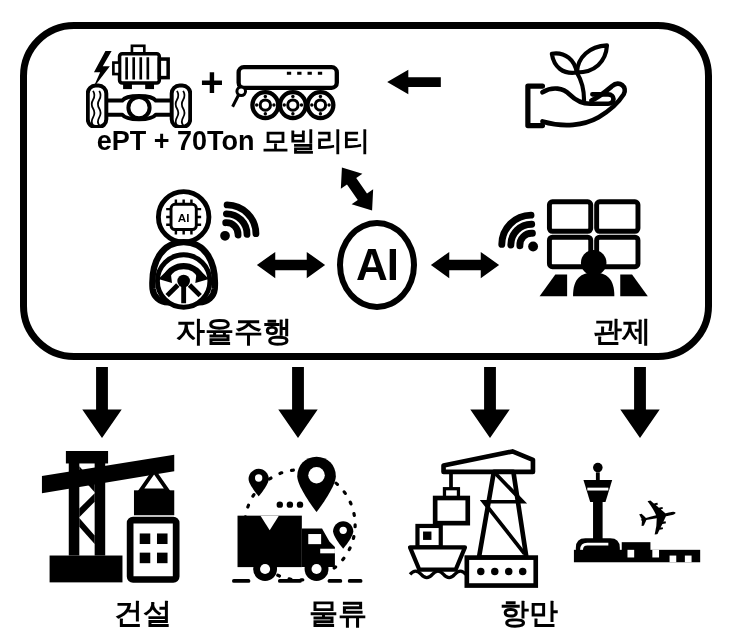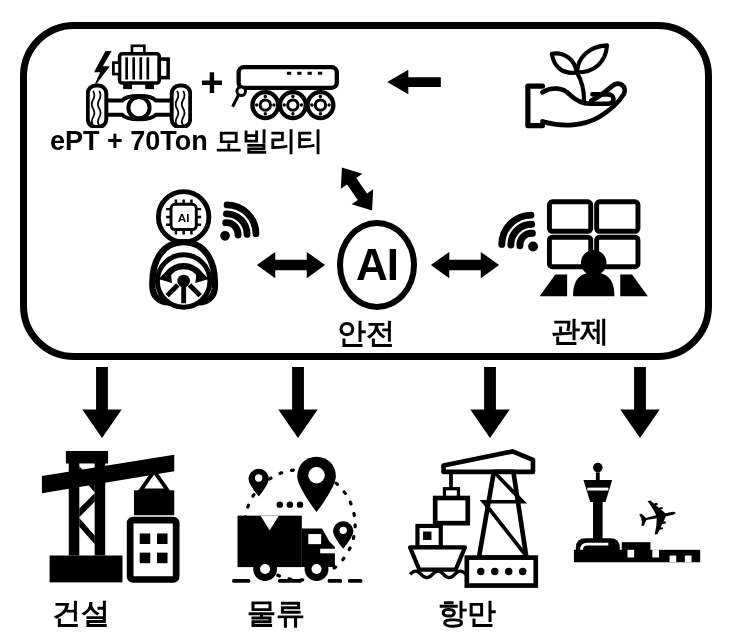--- a/index.html
+++ b/index.html
@@ -9,21 +9,21 @@
     position:relative; width:730px; height:639px; background:var(--bg);
     color:var(--ink); overflow:hidden; margin:0 auto;
   }
   .abs { position:absolute; }
   .core-box {
     position:absolute; left:20px; top:22px; width:692px; height:338px;
     border:7px solid var(--ink); border-radius:54px; background:var(--bg);
   }
   .label {
     position:absolute; font-weight:700; font-size:29px; line-height:1.1;
-    text-align:left; color:var(--ink); letter-spacing:0px; white-space:nowrap;
+    text-align:right; color:var(--ink); letter-spacing:0px; white-space:nowrap;
   }
   .label.mid { font-size:27px; }
   .plus {
     position:absolute; font-weight:700; font-size:40px; color:var(--ink);
     text-align:center; line-height:1;
   }
   .ai-circle {
     position:absolute; left:337px; top:220px; width:80px; height:90px;
     border:6px solid var(--ink); border-radius:50%;
     display:flex; align-items:center; justify-content:center;
@@ -163,21 +163,21 @@
       <rect x="102" y="14" width="42" height="30" rx="3"></rect>
       <rect x="54" y="50" width="42" height="30" rx="3"></rect>
       <rect x="102" y="50" width="42" height="30" rx="3"></rect>
     </g>
     <circle cx="99" cy="76" r="13" fill="currentColor"></circle>
     <path d="M78,110 C78,92 86,86 99,86 C112,86 120,92 120,110 Z" fill="currentColor"></path>
     <polygon points="44,110 60,88 72,88 72,110" fill="currentColor"></polygon>
     <polygon points="126,110 126,88 138,88 154,110" fill="currentColor"></polygon>
   </svg>
 
-  <div class="label" style="left:337px;top:318px;width:100px">안전</div>
+  <div class="label" style="left:92px;top:316px;width:200px">자율주행</div>
   <div class="label" style="left:551px;top:316px;width:100px">관제</div>
 
   <svg class="abs" style="left:82px;top:367px" width="40" height="71" viewBox="0 0 40 72">
     <polygon points="14,0 26,0 26,43 40,43 20,72 0,43 14,43" fill="currentColor"></polygon>
   </svg>
   <svg class="abs" style="left:278px;top:367px" width="40" height="71" viewBox="0 0 40 72">
     <polygon points="14,0 26,0 26,43 40,43 20,72 0,43 14,43" fill="currentColor"></polygon>
   </svg>
   <svg class="abs" style="left:470px;top:367px" width="40" height="71" viewBox="0 0 40 72">
     <polygon points="14,0 26,0 26,43 40,43 20,72 0,43 14,43" fill="currentColor"></polygon>

